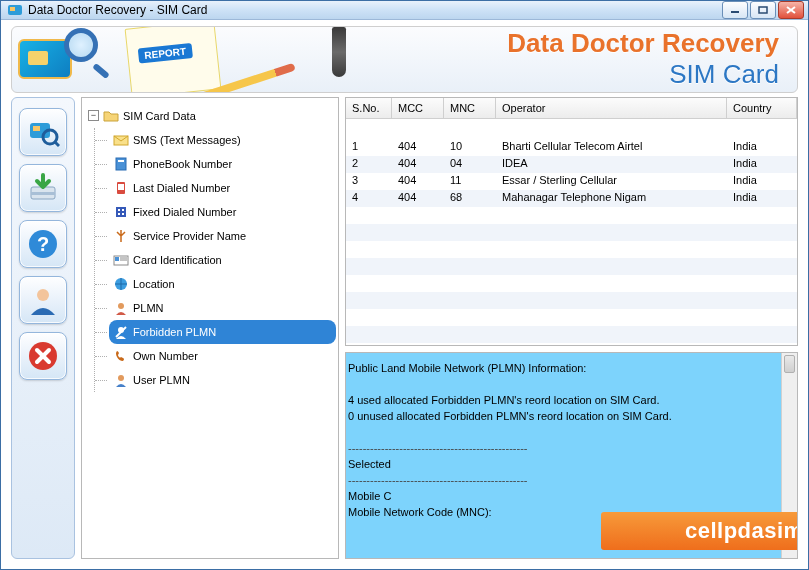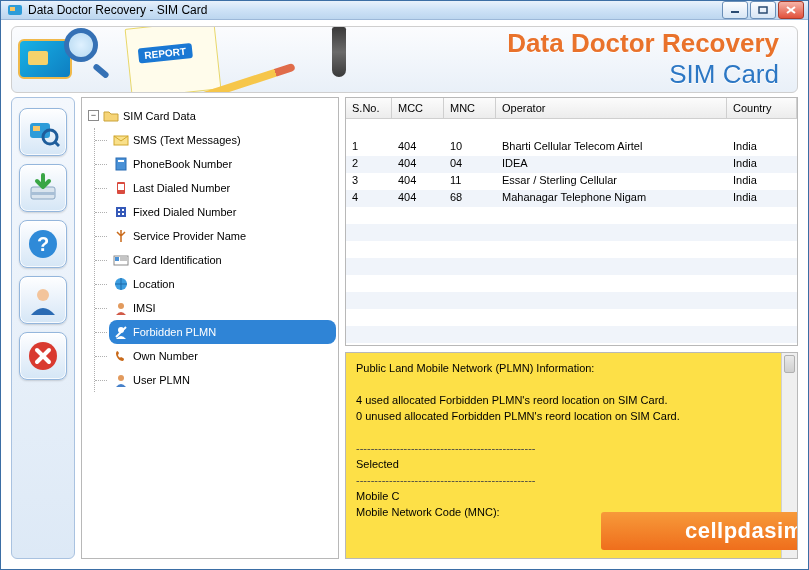--- a/index.html
+++ b/index.html
@@ -184,22 +184,22 @@
   padding:4px 6px; font-weight:normal; color:#000;
   text-align:left;
 }
 .grid-body { flex:1; overflow:auto; }
 .grid-row { height:17px; }
 .grid-row:nth-child(even){ background:#f0f4fa; }
 .grid-row .gc { padding:1px 6px; border-right:1px solid transparent; }
 .detail-panel {
   flex:1;
   border:1px solid #b8b8b8;
-  background:#fde047;
-  padding:8px 10px 6px 10px;
+  background:#7dd3fc;
+  padding:8px 10px 6px 2px;
   overflow:auto;
   font-size:11px;
   line-height:1.45;
   position:relative;
 }
 .detail-panel .sep { color:#444; letter-spacing:0; }
 .scrollbar-fake {
   position:absolute; right:0; top:0; bottom:0; width:16px;
   background:#efefef; border-left:1px solid #d0d0d0;
 }
@@ -409,21 +409,21 @@
                   </div>
                 </li>
                 <li>
                   <div class="tree-node">
                     <span class="tree-icon">
                       <svg width="16" height="16">
                         <circle cx="8" cy="6" r="3" fill="#e29a5d"></circle>
                         <path d="M3 15q5-6 10 0" fill="#d15a47"></path>
                       </svg>
                     </span>
-                    <span>IMSI</span>
+                    <span>PLMN</span>
                   </div>
                 </li>
                 <li>
                   <div class="tree-node selected">
                     <span class="tree-icon">
                       <svg width="16" height="16">
                         <circle cx="8" cy="6" r="3" fill="#fff"></circle>
                         <path d="M3 15q5-6 10 0" fill="#fff"></path>
                         <line x1="3" y1="13" x2="13" y2="3" stroke="#fff" stroke-width="2"></line>
                       </svg>

